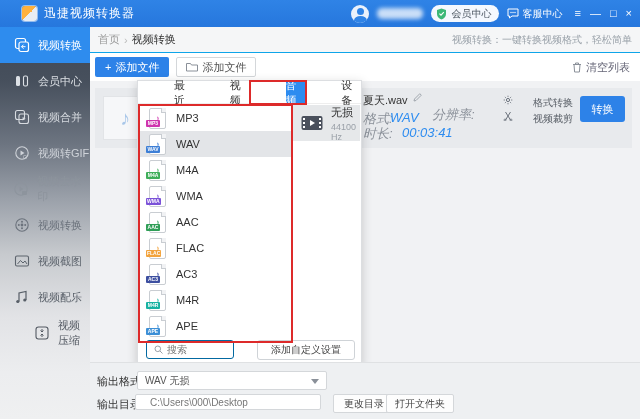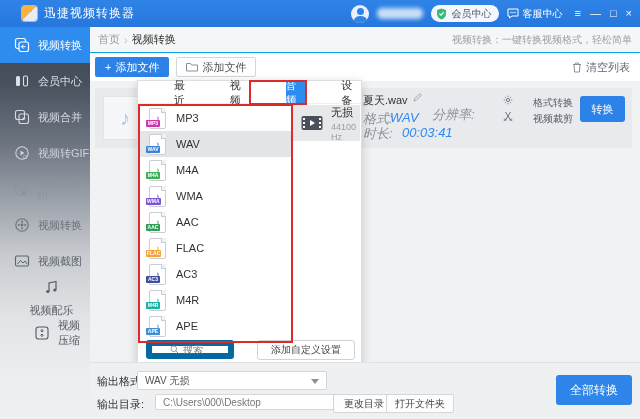--- a/index.html
+++ b/index.html
@@ -25,21 +25,21 @@
 
   
   .sidebar { position:absolute; left:0; top:27px; width:90px; height:392px;
     background:linear-gradient(180deg,#3e4653 0%,#47505d 14%,#6d7581 30%,#9ba1aa 44%,#c7cace 58%,#e2e3e6 74%,#eceDEF 88%,#eff0f1 100%); }
   .side-item { position:relative; height:36px; display:flex; align-items:center; gap:8px; padding-left:13px; font-size:11px; cursor:pointer; }
   .side-item .sicon { width:17px; height:17px; display:flex; align-items:center; justify-content:center; }
   .side-item svg { width:16px; height:16px; }
   .side-item.active { background:#2e8cee; color:#fff; }
   .s1 { color:#dde1e6; } .s2 { color:#d7dbe0; } .s3 { color:#cfd3d9; }
   .s4 { color:#8d949d; } .s5 { color:#6b727c; } .s6 { color:#5d646d; }
-  .s7 { color:#575e67;flex-direction:column; } .s8 { color:#545a63;padding-left:34px; }
+  .s7 { color:#575e67; } .s8 { color:#545a63;padding-left:34px; }
 
   
   .crumbbar { position:absolute; left:90px; top:27px; right:0; height:26px; background:#f5f6f7;
     display:flex; align-items:center; font-size:11px; color:#333; border-bottom:1px solid #0ea5e9; }
   .crumbbar .home { color:#999; margin-left:8px; cursor:pointer; }
   .crumbbar .sep { color:#bbb; margin:0 4px; }
   .tagline { position:absolute; right:8px; font-size:10px; color:#98a0a8; }
   .toolbar { position:absolute; left:90px; top:53px; right:0; height:28px; background:#fff; display:flex; align-items:center; }
   .btn-blue { height:20px; background:#2d82e8; color:#fff; border:none; border-radius:2px; font-size:11px;
     display:inline-flex; align-items:center; gap:4px; padding:0 10px; margin-left:5px; cursor:pointer; }
@@ -74,40 +74,40 @@
     display:flex; align-items:center; justify-content:center; font-size:10px; }
   .ficon .corner { position:absolute; right:-1px; top:-1px; width:5px; height:5px; background:#f1f2f4;
     border-left:1px solid #c9cdd2; border-bottom:1px solid #c9cdd2; }
   .fbadge { position:absolute; left:-4px; bottom:1px; height:7px; min-width:14px; padding:0 1px; border-radius:1px;
     color:#fff; font-size:5px; line-height:7px; text-align:center; font-weight:bold; }
   .preset { position:absolute; left:154px; top:24px; right:1px; }
   .preset-item { height:36px; background:#e6e8ea; display:flex; align-items:center; gap:8px; padding-left:9px; cursor:pointer; }
   .p-name { font-size:11px; color:#333; }
   .p-sub { font-size:9px; color:#9aa0a8; margin-top:2px; }
   .panel-foot { position:absolute; left:0; right:0; bottom:5px; height:20px; }
-  .search-box { position:absolute; left:8px; top:0; width:88px; height:19px; border:6px solid #0369a1; border-radius:3px;
-    background:#fff; display:flex; align-items:center; gap:4px; padding-left:18px; }
+  .search-box { position:absolute; left:8px; top:0; width:88px; height:19px; border:1px solid #0369a1; border-radius:3px;
+    background:#fff; display:flex; align-items:center; gap:4px; padding-left:7px; }
   .search-box input { border:none; outline:none; width:60px; font-size:10px; color:#333; background:transparent; }
   .btn-custom { position:absolute; left:119px; top:0; width:98px; height:20px; background:#fff; border:1px solid #cfd3d7;
     border-radius:3px; font-size:10px; color:#444; cursor:pointer; }
 
   
   .anno { position:absolute; border:2px solid #dd2a2a; pointer-events:none; }
   .anno-tab { left:111px; top:-1px; width:58px; height:25px; }
   .anno-list { left:0px; top:23px; width:155px; height:239px; }
 
   
   .footer { position:absolute; left:90px; right:0; bottom:0; height:57px; background:#eef0f2; border-top:1px solid #dfe1e3; }
   .f-label { position:absolute; left:7px; font-size:11px; color:#333; }
   .select { position:absolute; left:47px; top:8px; width:190px; height:19px; background:#fff; border:1px solid #d4d7da;
     border-radius:2px; font-size:10px; color:#555; display:flex; align-items:center; padding-left:7px; cursor:pointer; }
   .select .arrow { position:absolute; right:7px; top:7px; width:0; height:0;
     border-left:4px solid transparent; border-right:4px solid transparent; border-top:5px solid #8a9099; }
-  .dir-input { position:absolute; left:65px; top:31px; width:186px; height:16px; background:#fff; border:1px solid #d4d7da;
-    border-radius:2px; font-size:10px; color:#777; padding-left:7px; outline:none; }
+  .dir-input { position:absolute; left:45px; top:31px; width:186px; height:16px; background:#fff; border:1px solid #d4d7da;
+    border-radius:2px; font-size:10px; color:#777; padding-left:14px; outline:none; }
   .btn-small { position:absolute; top:31px; height:19px; background:#fdfdfd; border:1px solid #d4d7da; border-radius:2px;
     font-size:10px; color:#444; cursor:pointer; }
   .btn-chg { left:243px; width:62px; }
   .btn-open { left:296px; width:68px; }
   .btn-all { position:absolute; right:8px; top:12px; width:76px; height:30px; background:#2e86ea; color:#fff;
     border:none; border-radius:3px; font-size:12px; cursor:pointer; }
 
   svg { display:block; }
 </style>
 </head>
@@ -441,16 +441,15 @@
   <div class="footer">
     <span class="f-label" style="top:11px;">输出格式:</span>
     <div class="select">
       <span>WAV 无损</span>
       <span class="arrow"></span>
     </div>
     <span class="f-label" style="top:34px;">输出目录:</span>
     <input class="dir-input" value="C:\Users\000\Desktop" style="">
     <button class="btn-small btn-chg">更改目录</button>
     <button class="btn-small btn-open">打开文件夹</button>
-    <button class="btn-all">全部转换</button>
   </div>
 
 </div>
 
 </body></html>

